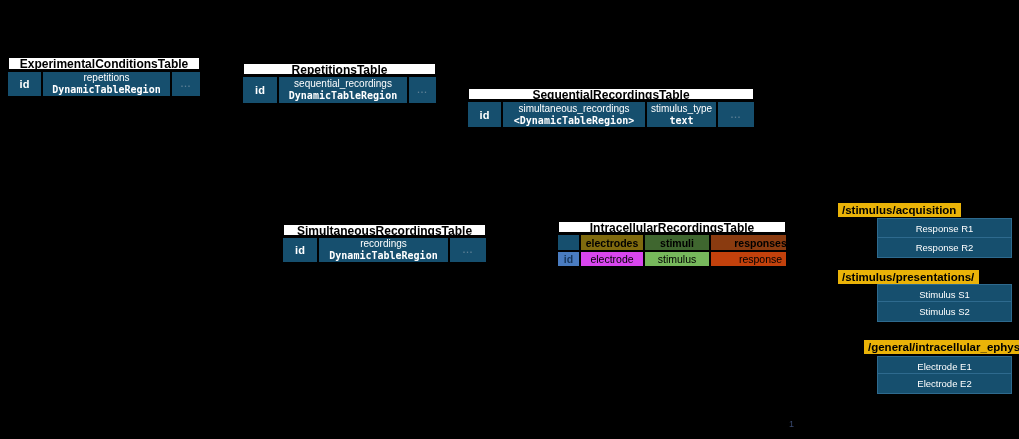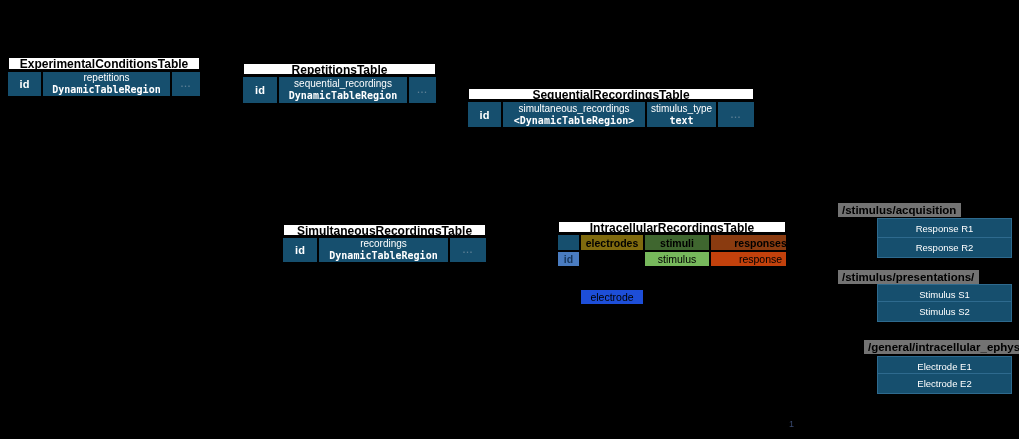--- a/index.html
+++ b/index.html
@@ -63,27 +63,27 @@
   }
   #tbl-intra .row-cat .icell{height:17px;font-weight:bold;}
   #tbl-intra .row-col .icell{height:16px;}
   #tbl-intra .k0{width:23px;} #tbl-intra .k1{width:64px;}
   #tbl-intra .k2{width:66px;} #tbl-intra .k3{width:77px;padding-left:24px;}
   .cat-blank{background:#164f6e;}
   .cat-electrodes{background:#7f6a0e;}
   .cat-stimuli{background:#3f662f;}
   .cat-responses{background:#8a3b10;}
   .col-id{background:#4a7cc0;color:#16365c !important;font-weight:bold;}
-  .col-electrode{background:#1d4ed8;margin-top:38px;}
+  .col-electrode{background:#d946ef;}
   .col-stimulus{background:#77b85c;}
   .col-response{background:#c2410c;}
 
   
   .group-label{
-    position:absolute;background:#737373;color:#000;
+    position:absolute;background:#eab308;color:#000;
     font-weight:bold;font-size:11.5px;line-height:12px;
     padding:1px 5px 1px 4px;white-space:nowrap;
   }
   .hbox{
     position:absolute;width:135px;height:21px;
     background:#164f6e;border:1px solid #2e6a8e;box-sizing:border-box;
     color:#fff;font-size:9.5px;line-height:11px;
     display:flex;align-items:center;justify-content:center;white-space:nowrap;
   }
   #lbl-acq{left:838px;top:203px;}

